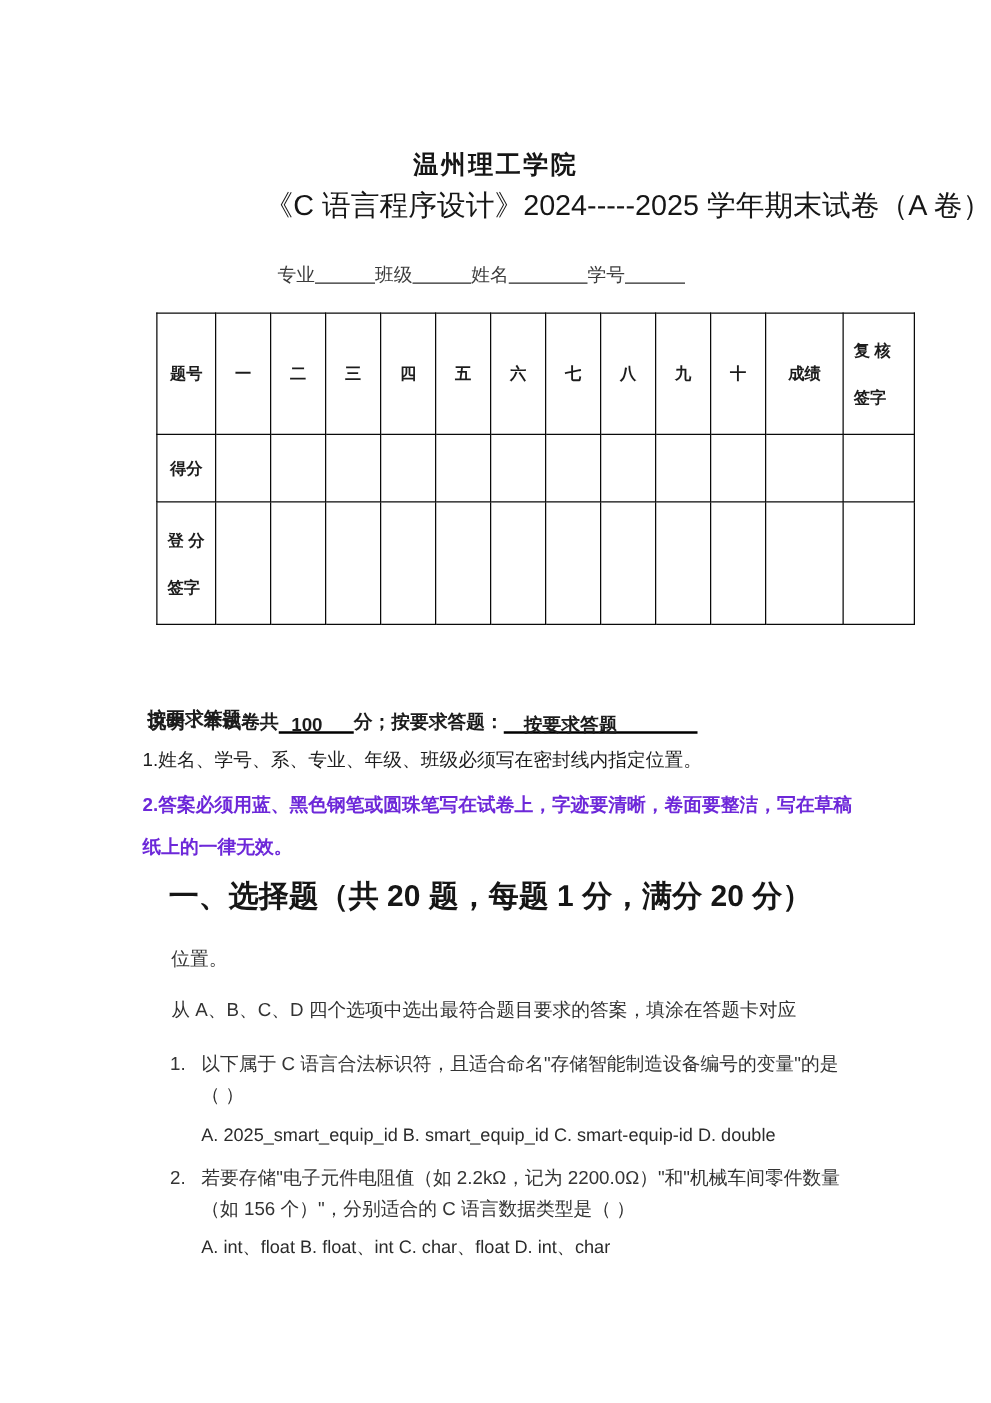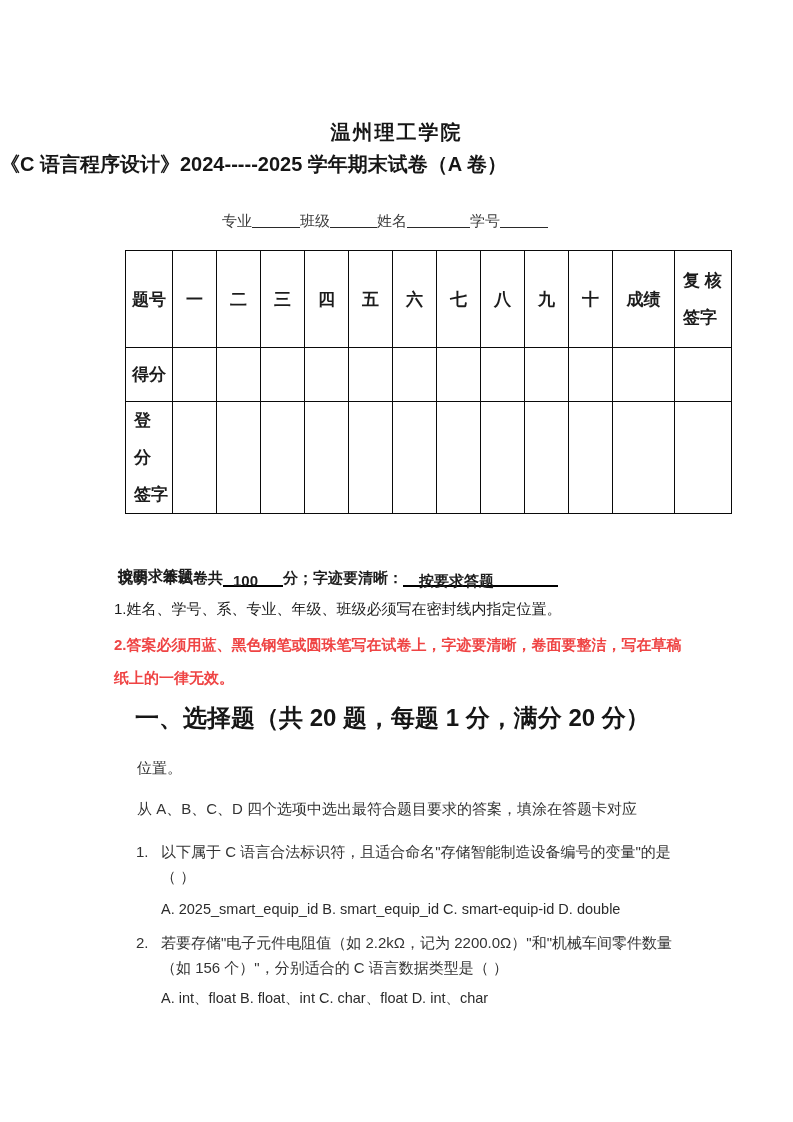--- a/index.html
+++ b/index.html
@@ -14,54 +14,54 @@
   .abs { position:absolute; }
 
   
   .uni-title {
     top:103px; left:0; width:100%;
     text-align:center; font-size:20px; font-weight:700;
     letter-spacing:2px; color:#161616; line-height:22px;margin-top:18px;
   }
   .exam-title {
     top:153px; left:0; width:100%;
-    text-align:left; font-size:20px; font-weight:700;
+    text-align:right; font-size:23px; font-weight:400;
     color:#161616; line-height:22px;
   }
 
   
   .info-line { top:211px; left:222px; font-size:15px; color:#3c3c3c; line-height:20px; white-space:nowrap; }
   .blank { display:inline-block; border-bottom:1.8px solid #2a2a2a; height:15px; vertical-align:-2px; }
   .b1 { width:48px; } .b2 { width:47px; } .b3 { width:63px; } .b4 { width:48px; }
 
   
   .score-table {
     top:250px; left:125px;
     border-collapse:collapse; table-layout:fixed;
   }
   .score-table td {
     border:1.6px solid #0a0a0a;
-    font-size:17px; font-weight:700; color:#1c1c1c;
+    font-size:13px; font-weight:700; color:#1c1c1c;
     text-align:center; vertical-align:middle; padding:0;
     overflow:hidden;
   }
   .score-table tr.r1 td { height:96px; }
   .score-table tr.r2 td { height:53px; }
   .score-table tr.r3 td { height:97px; }
   .score-table td.two-line { text-align:left; padding-left:8px; }
   .score-table td.two-line div { line-height:37px; }
 
   
   .shuoming { top:531px; left:118px; font-size:15px; font-weight:700; color:#1c1c1c; line-height:20px; white-space:nowrap; }
   .uline { display:inline-block; border-bottom:2px solid #000; height:16px; vertical-align:-3px; }
   .u1 { width:60px; padding-left:10px; box-sizing:border-box;margin-top:40px; }
   .u2 { width:155px; padding-left:16px; box-sizing:border-box; }
   .kaosheng { top:566px; left:118px; font-size:15px; font-weight:700; color:#1c1c1c; line-height:20px; }
   .note1 { top:599px; left:114px; font-size:15px; font-weight:400; color:#1c1c1c; line-height:20px; }
-  .note2 { top:628px; left:114px; font-size:15px; font-weight:700; color:#ef4444; line-height:33px; }
+  .note2 { top:628px; left:114px; font-size:15px; font-weight:700; color:#6d28d9; line-height:33px; }
 
   
   .sec-heading { top:706px; left:135px; font-size:24px; font-weight:700; color:#161616; line-height:24px; }
   .sec-intro { top:747px; left:137px; font-size:15px; font-weight:400; color:#333; line-height:41px; }
 
   .question { left:136px; width:560px; font-size:15px; font-weight:400; color:#333; }
   .q-row { display:flex; }
   .q-num { width:25px; flex-shrink:0; line-height:25px; }
   .q-text { flex:1; line-height:25px; }
   .q1 { top:839px; }
@@ -148,21 +148,21 @@
       <td></td>
       <td></td>
       <td></td>
       <td></td>
       <td></td>
     </tr>
   </tbody>
     </table>
 
   <div class="abs shuoming">
-    <span>说明：本试卷共</span><span class="uline u1">100</span><span>分；字迹要清晰：</span><span class="uline u2">按要求答题</span>
+    <span>说明：本试卷共</span><span class="uline u1">100</span><span>分；按要求答题：</span><span class="uline u2">按要求答题</span>
   </div>
 
   <div class="abs kaosheng">按要求答题:</div>
 
   <div class="abs note1">1.姓名、学号、系、专业、年级、班级必须写在密封线内指定位置。</div>
 
   <div class="abs note2">
     <div>2.答案必须用蓝、黑色钢笔或圆珠笔写在试卷上，字迹要清晰，卷面要整洁，写在草稿</div>
     <div>纸上的一律无效。</div>
   </div>

